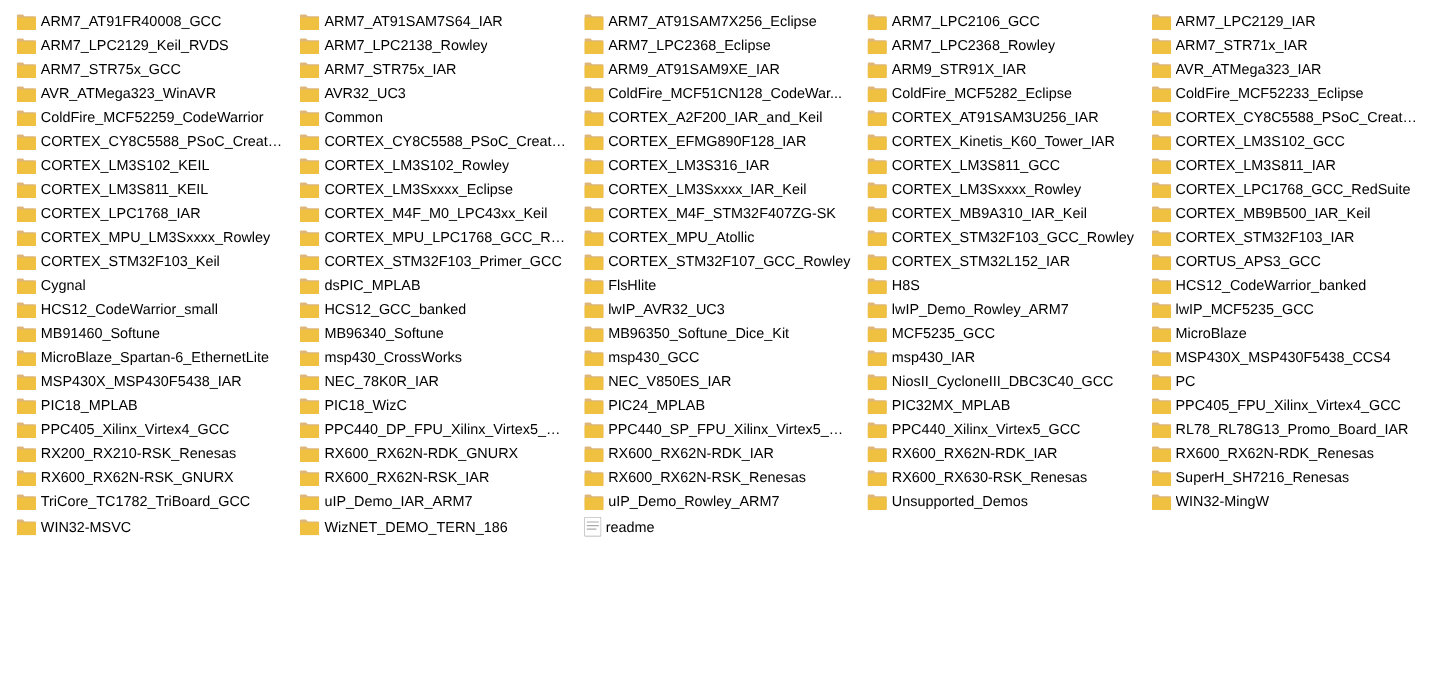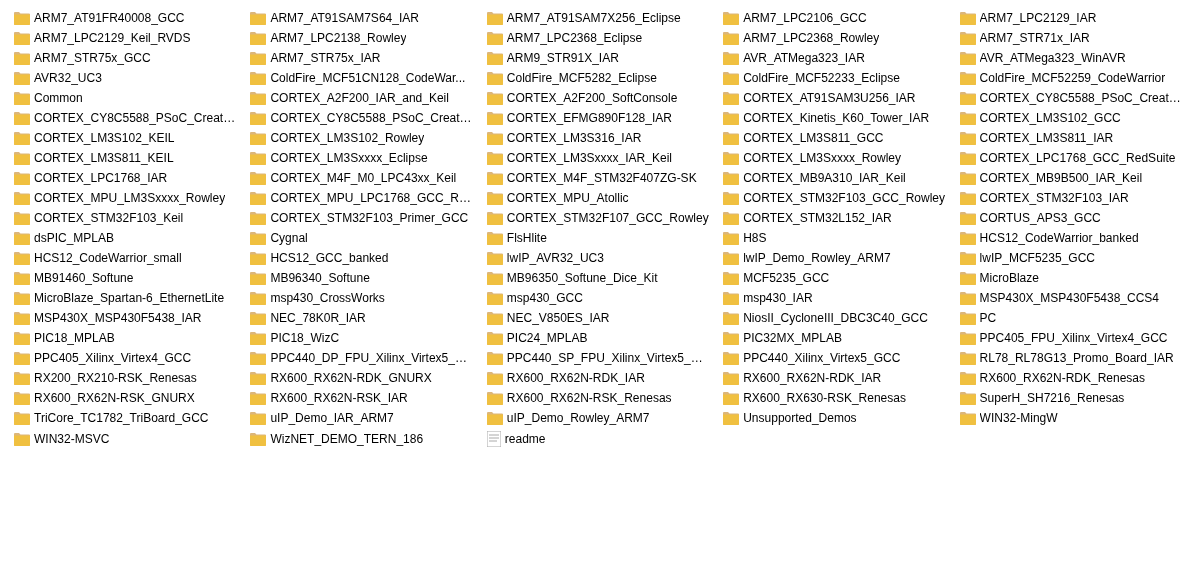--- a/index.html
+++ b/index.html
@@ -138,20 +138,27 @@
     <path d="M0 2 Q0 1 1 1 L5 1 L6.5 2.5 L15 2.5 Q16 2.5 16 3.5 L16 13 Q16 14 15 14 L1 14 Q0 14 0 13 Z" fill="#DCB67A"></path>
     <path d="M0 3.5 L16 3.5 L16 13 Q16 14 15 14 L1 14 Q0 14 0 13 Z" fill="#F0C040"></path>
   </svg></span>
       <span class="item-label">ARM7_STR75x_IAR</span>
     </div>
     <div class="file-item">
       <span class="folder-icon"><svg viewBox="0 0 16 14" xmlns="http://www.w3.org/2000/svg">
     <path d="M0 2 Q0 1 1 1 L5 1 L6.5 2.5 L15 2.5 Q16 2.5 16 3.5 L16 13 Q16 14 15 14 L1 14 Q0 14 0 13 Z" fill="#DCB67A"></path>
     <path d="M0 3.5 L16 3.5 L16 13 Q16 14 15 14 L1 14 Q0 14 0 13 Z" fill="#F0C040"></path>
   </svg></span>
+      <span class="item-label">ARM9_AT91SAM9XE_IAR</span>
+    </div>
+    <div class="file-item">
+      <span class="folder-icon"><svg viewBox="0 0 16 14" xmlns="http://www.w3.org/2000/svg">
+    <path d="M0 2 Q0 1 1 1 L5 1 L6.5 2.5 L15 2.5 Q16 2.5 16 3.5 L16 13 Q16 14 15 14 L1 14 Q0 14 0 13 Z" fill="#DCB67A"></path>
+    <path d="M0 3.5 L16 3.5 L16 13 Q16 14 15 14 L1 14 Q0 14 0 13 Z" fill="#F0C040"></path>
+  </svg></span>
       <span class="item-label">ARM9_STR91X_IAR</span>
     </div>
     <div class="file-item">
       <span class="folder-icon"><svg viewBox="0 0 16 14" xmlns="http://www.w3.org/2000/svg">
     <path d="M0 2 Q0 1 1 1 L5 1 L6.5 2.5 L15 2.5 Q16 2.5 16 3.5 L16 13 Q16 14 15 14 L1 14 Q0 14 0 13 Z" fill="#DCB67A"></path>
     <path d="M0 3.5 L16 3.5 L16 13 Q16 14 15 14 L1 14 Q0 14 0 13 Z" fill="#F0C040"></path>
   </svg></span>
       <span class="item-label">AVR_ATMega323_IAR</span>
     </div>
     <div class="file-item">
@@ -208,27 +215,20 @@
     <path d="M0 2 Q0 1 1 1 L5 1 L6.5 2.5 L15 2.5 Q16 2.5 16 3.5 L16 13 Q16 14 15 14 L1 14 Q0 14 0 13 Z" fill="#DCB67A"></path>
     <path d="M0 3.5 L16 3.5 L16 13 Q16 14 15 14 L1 14 Q0 14 0 13 Z" fill="#F0C040"></path>
   </svg></span>
       <span class="item-label">CORTEX_A2F200_IAR_and_Keil</span>
     </div>
     <div class="file-item">
       <span class="folder-icon"><svg viewBox="0 0 16 14" xmlns="http://www.w3.org/2000/svg">
     <path d="M0 2 Q0 1 1 1 L5 1 L6.5 2.5 L15 2.5 Q16 2.5 16 3.5 L16 13 Q16 14 15 14 L1 14 Q0 14 0 13 Z" fill="#DCB67A"></path>
     <path d="M0 3.5 L16 3.5 L16 13 Q16 14 15 14 L1 14 Q0 14 0 13 Z" fill="#F0C040"></path>
   </svg></span>
-      <span class="item-label">CORTEX_A2F200_SoftConsole</span>
-    </div>
-    <div class="file-item">
-      <span class="folder-icon"><svg viewBox="0 0 16 14" xmlns="http://www.w3.org/2000/svg">
-    <path d="M0 2 Q0 1 1 1 L5 1 L6.5 2.5 L15 2.5 Q16 2.5 16 3.5 L16 13 Q16 14 15 14 L1 14 Q0 14 0 13 Z" fill="#DCB67A"></path>
-    <path d="M0 3.5 L16 3.5 L16 13 Q16 14 15 14 L1 14 Q0 14 0 13 Z" fill="#F0C040"></path>
-  </svg></span>
       <span class="item-label">CORTEX_AT91SAM3U256_IAR</span>
     </div>
     <div class="file-item">
       <span class="folder-icon"><svg viewBox="0 0 16 14" xmlns="http://www.w3.org/2000/svg">
     <path d="M0 2 Q0 1 1 1 L5 1 L6.5 2.5 L15 2.5 Q16 2.5 16 3.5 L16 13 Q16 14 15 14 L1 14 Q0 14 0 13 Z" fill="#DCB67A"></path>
     <path d="M0 3.5 L16 3.5 L16 13 Q16 14 15 14 L1 14 Q0 14 0 13 Z" fill="#F0C040"></path>
   </svg></span>
       <span class="item-label">CORTEX_CY8C5588_PSoC_Creato...</span>
     </div>
     <div class="file-item">
@@ -439,28 +439,28 @@
     <path d="M0 2 Q0 1 1 1 L5 1 L6.5 2.5 L15 2.5 Q16 2.5 16 3.5 L16 13 Q16 14 15 14 L1 14 Q0 14 0 13 Z" fill="#DCB67A"></path>
     <path d="M0 3.5 L16 3.5 L16 13 Q16 14 15 14 L1 14 Q0 14 0 13 Z" fill="#F0C040"></path>
   </svg></span>
       <span class="item-label">CORTUS_APS3_GCC</span>
     </div>
     <div class="file-item">
       <span class="folder-icon"><svg viewBox="0 0 16 14" xmlns="http://www.w3.org/2000/svg">
     <path d="M0 2 Q0 1 1 1 L5 1 L6.5 2.5 L15 2.5 Q16 2.5 16 3.5 L16 13 Q16 14 15 14 L1 14 Q0 14 0 13 Z" fill="#DCB67A"></path>
     <path d="M0 3.5 L16 3.5 L16 13 Q16 14 15 14 L1 14 Q0 14 0 13 Z" fill="#F0C040"></path>
   </svg></span>
+      <span class="item-label">Cygnal</span>
+    </div>
+    <div class="file-item">
+      <span class="folder-icon"><svg viewBox="0 0 16 14" xmlns="http://www.w3.org/2000/svg">
+    <path d="M0 2 Q0 1 1 1 L5 1 L6.5 2.5 L15 2.5 Q16 2.5 16 3.5 L16 13 Q16 14 15 14 L1 14 Q0 14 0 13 Z" fill="#DCB67A"></path>
+    <path d="M0 3.5 L16 3.5 L16 13 Q16 14 15 14 L1 14 Q0 14 0 13 Z" fill="#F0C040"></path>
+  </svg></span>
       <span class="item-label">dsPIC_MPLAB</span>
-    </div>
-    <div class="file-item">
-      <span class="folder-icon"><svg viewBox="0 0 16 14" xmlns="http://www.w3.org/2000/svg">
-    <path d="M0 2 Q0 1 1 1 L5 1 L6.5 2.5 L15 2.5 Q16 2.5 16 3.5 L16 13 Q16 14 15 14 L1 14 Q0 14 0 13 Z" fill="#DCB67A"></path>
-    <path d="M0 3.5 L16 3.5 L16 13 Q16 14 15 14 L1 14 Q0 14 0 13 Z" fill="#F0C040"></path>
-  </svg></span>
-      <span class="item-label">Cygnal</span>
     </div>
     <div class="file-item">
       <span class="folder-icon"><svg viewBox="0 0 16 14" xmlns="http://www.w3.org/2000/svg">
     <path d="M0 2 Q0 1 1 1 L5 1 L6.5 2.5 L15 2.5 Q16 2.5 16 3.5 L16 13 Q16 14 15 14 L1 14 Q0 14 0 13 Z" fill="#DCB67A"></path>
     <path d="M0 3.5 L16 3.5 L16 13 Q16 14 15 14 L1 14 Q0 14 0 13 Z" fill="#F0C040"></path>
   </svg></span>
       <span class="item-label">FlsHlite</span>
     </div>
     <div class="file-item">
       <span class="folder-icon"><svg viewBox="0 0 16 14" xmlns="http://www.w3.org/2000/svg">

